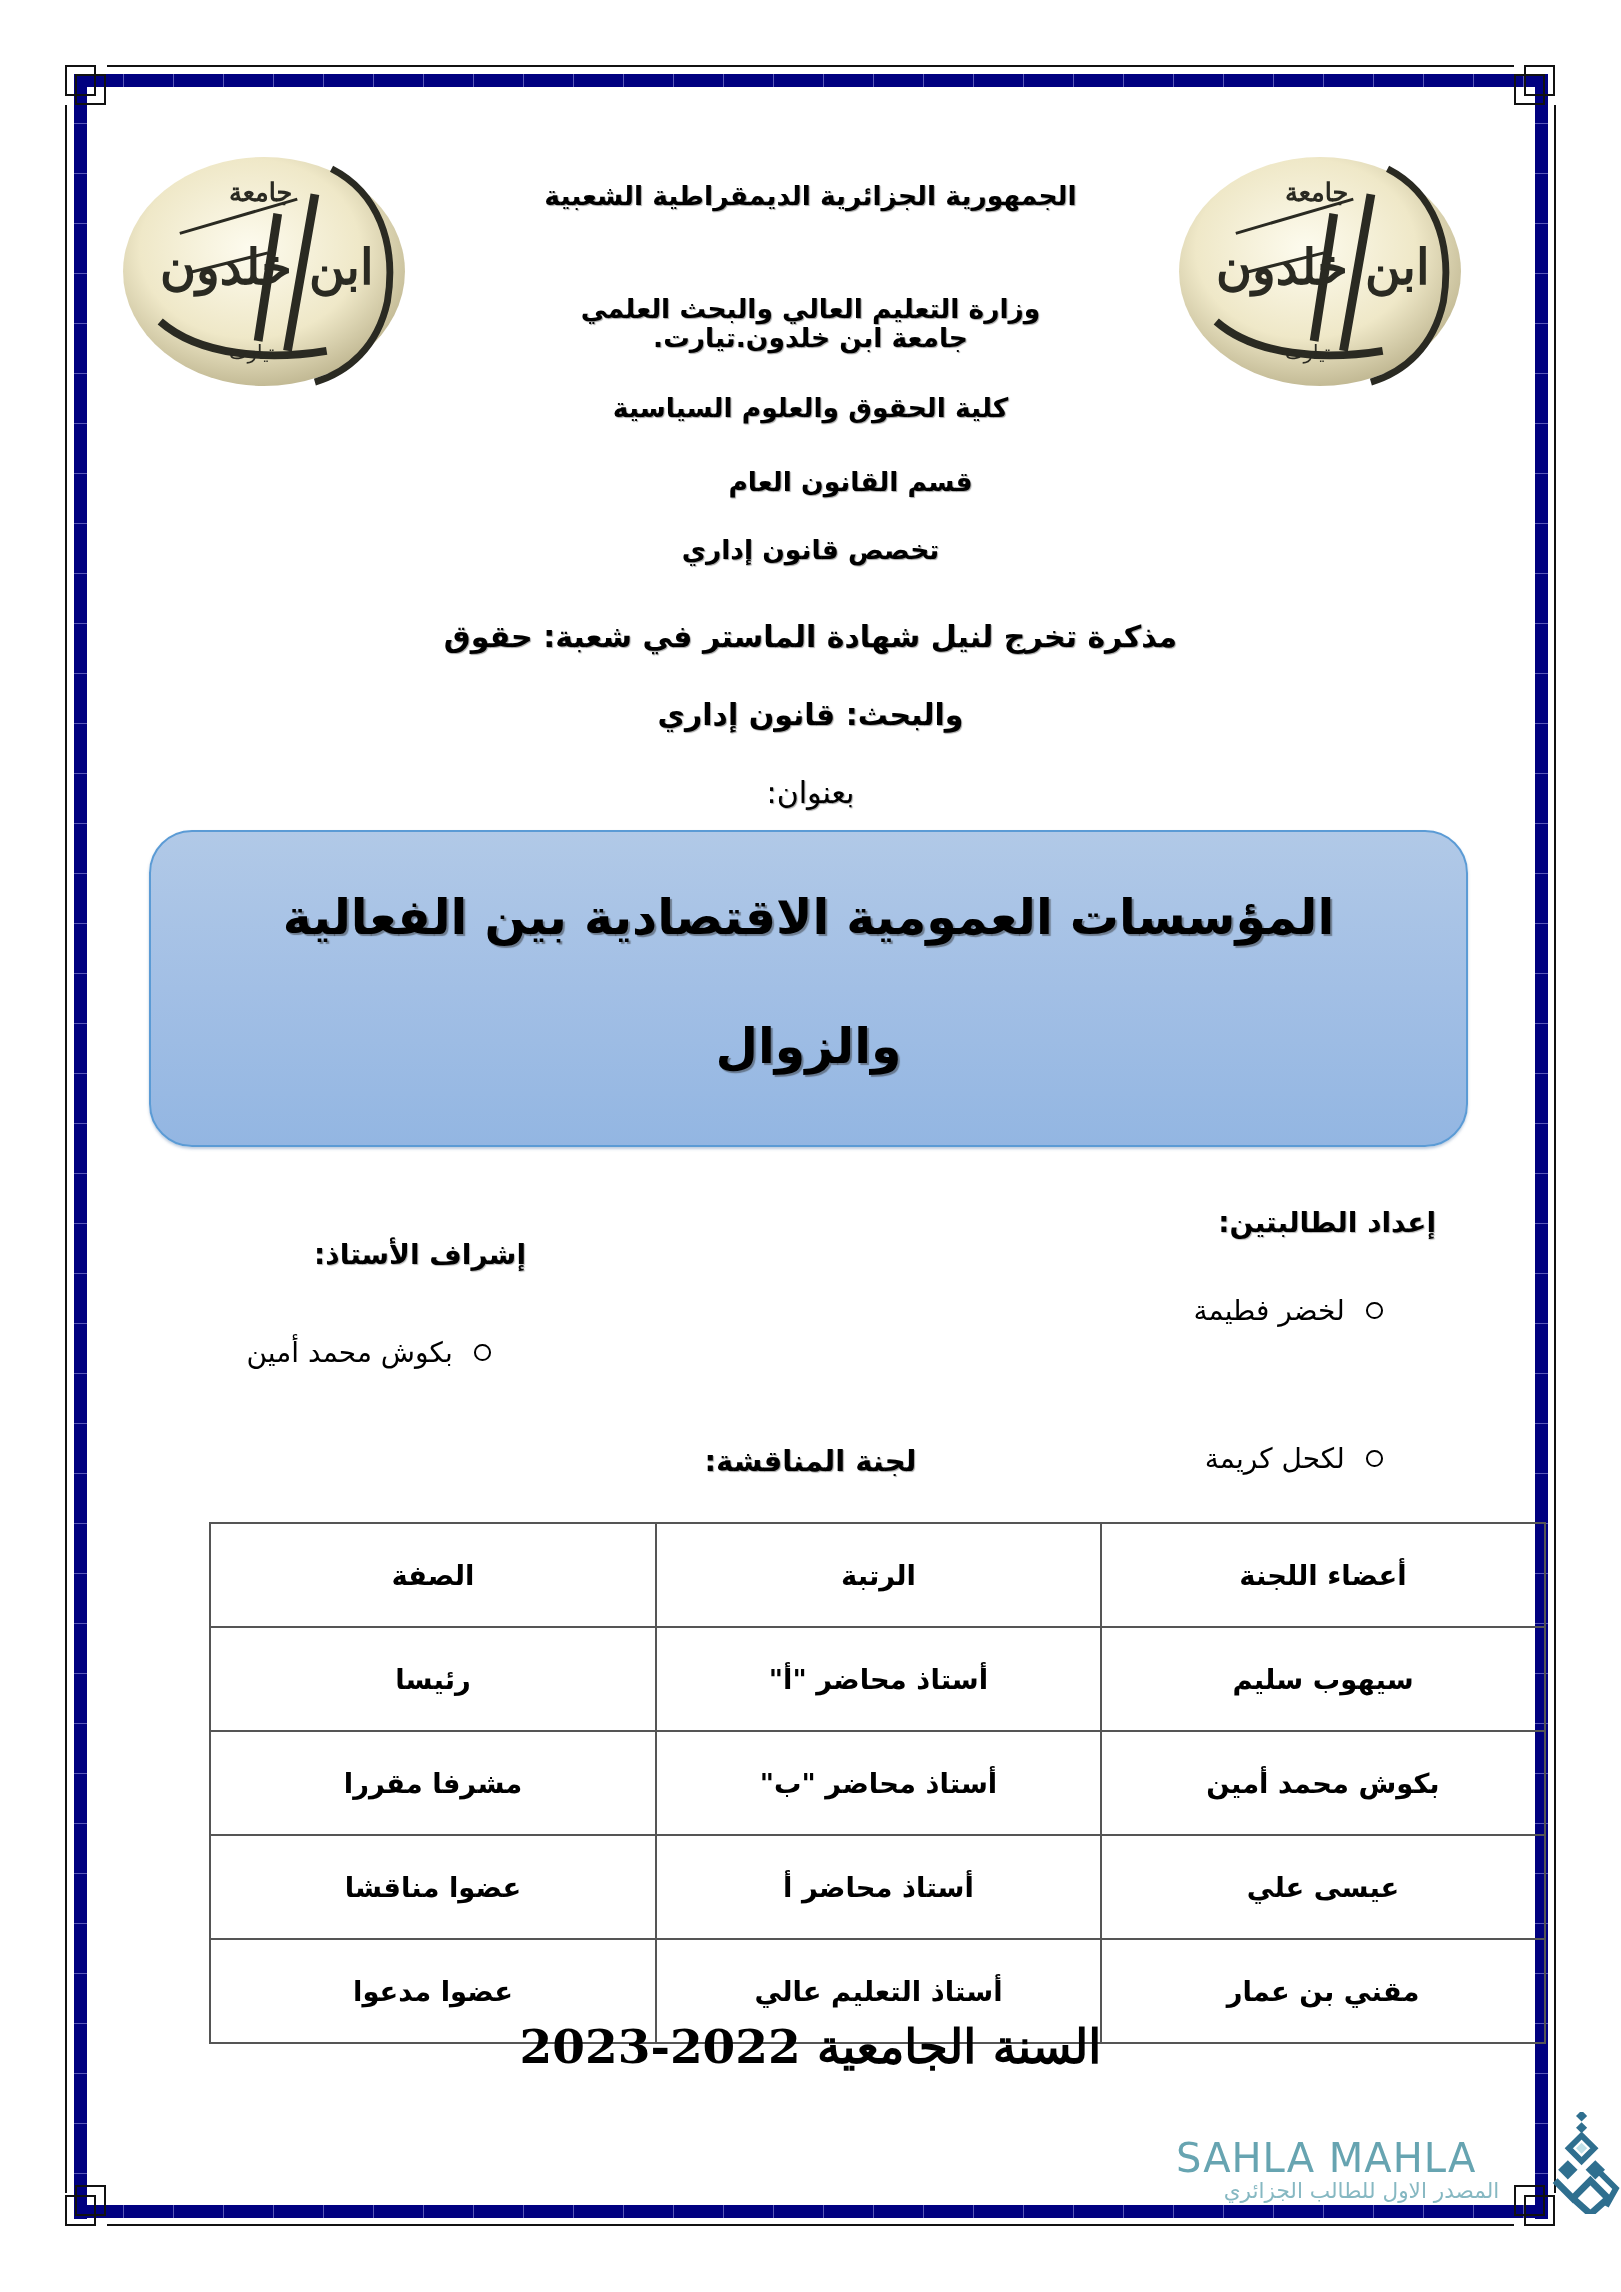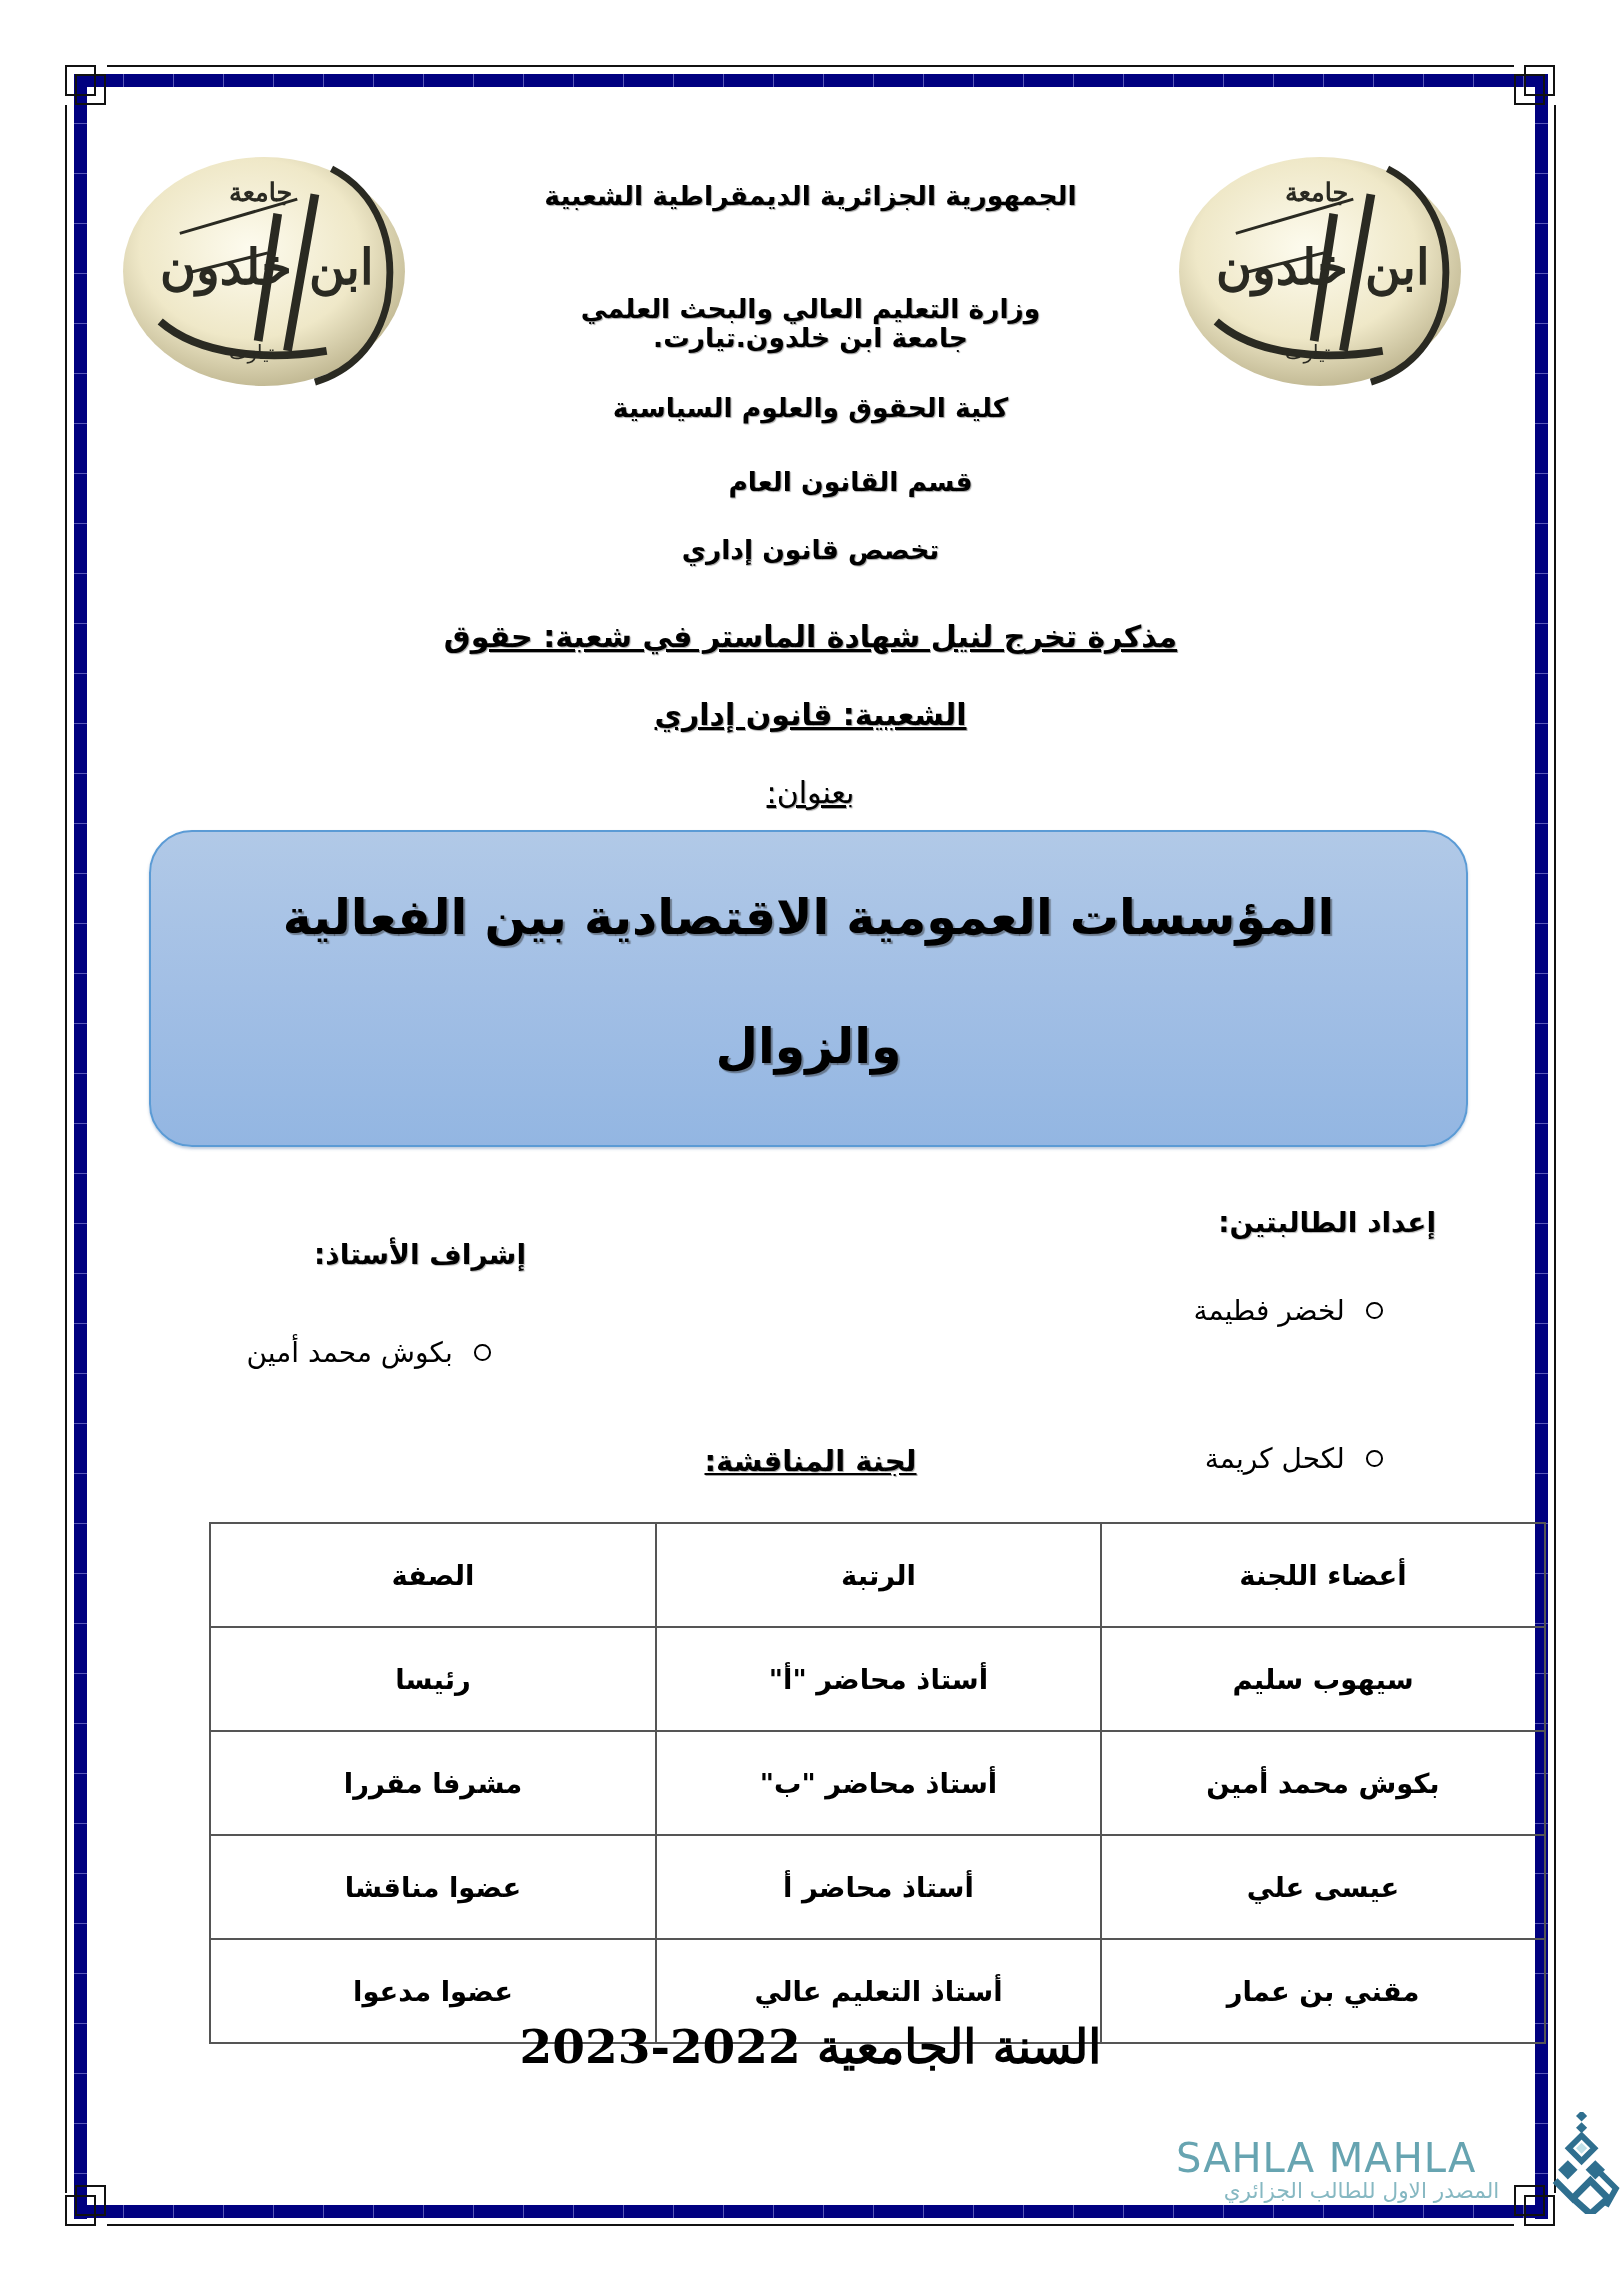--- a/index.html
+++ b/index.html
@@ -13,21 +13,21 @@
   .frame-blue.v { background-image: repeating-linear-gradient(180deg, transparent 0 49px, rgba(160,160,230,0.55) 49px 50px); }
   .frame-line { position: absolute; background: #111; }
   .corner-sq { position: absolute; border: 2px solid #111; box-sizing: border-box; }
 
   
   .logo { position: absolute; }
   .center-line { position: absolute; left: 0; width: 1621px; text-align: center; direction: rtl;
     font-weight: bold; font-family: "DejaVu Sans", sans-serif; white-space: nowrap;
     text-shadow: 1px 1px 1px rgba(90,90,90,0.55); }
   .hl { font-size: 26.5px; }
-  .hl2 { font-size: 30px; text-decoration: underline; }
+  .hl2 { font-size: 30px; }
 
   
   .title-box { position: absolute; left: 149px; top: 830px; width: 1319px; height: 317px;
     box-sizing: border-box; border: 2px solid #5b9bd5; border-radius: 43px;
     background: linear-gradient(180deg, #b1c9e7 0%, #a2bfe5 50%, #93b6e2 100%);
     box-shadow: 0 2px 2.9px rgba(70,110,160,0.35); }
   .title-line { position: absolute; left: 0; width: 100%; text-align: center; direction: rtl;
     font-weight: bold; font-size: 49px; white-space: nowrap;
     text-shadow: 2px 2px 1px rgba(40,40,40,0.45); }
 
@@ -125,21 +125,21 @@
 </div>
 
 <div class="center-line hl" style="top:180px;">الجمهورية الجزائرية الديمقراطية الشعبية</div>
 <div class="center-line hl" style="top:250px;margin-top:43px;">وزارة التعليم العالي والبحث العلمي</div>
 <div class="center-line hl" style="top:322px;">جامعة ابن خلدون.تيارت.</div>
 <div class="center-line hl" style="top:392px;">كلية الحقوق والعلوم السياسية</div>
 <div class="center-line hl" style="top:466px;padding-left:40px;">قسم القانون العام</div>
 <div class="center-line hl" style="top:534px;">تخصص قانون إداري</div>
 
 <div class="center-line hl2" style="top:619px;">مذكرة تخرج لنيل شهادة الماستر في شعبة: حقوق</div>
-<div class="center-line hl2" style="top:697px;">الشعبية: قانون إداري</div>
+<div class="center-line hl2" style="top:697px;">والبحث: قانون إداري</div>
 <div class="center-line hl2" style="top:775px; font-weight:normal;">بعنوان:</div>
 
 <div class="title-box">
   <div class="title-line" style="top:57px;">المؤسسات العمومية الاقتصادية بين الفعالية</div>
   <div class="title-line" style="top:186px;">والزوال</div>
 </div>
 
 <div class="sec-head" style="right:185px; top:1206px;">إعداد الطالبتين:</div>
 <div class="bullet-row" style="right:238px; top:1294px;">
   <span class="bullet-circle"></span>

